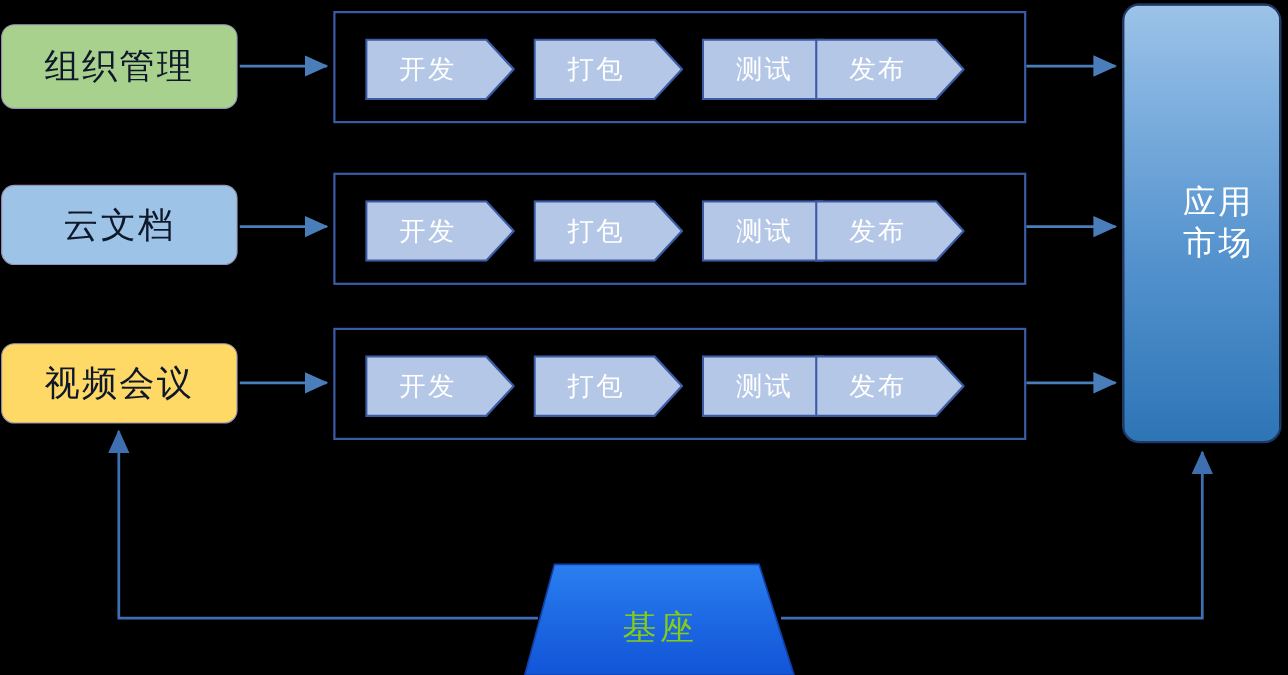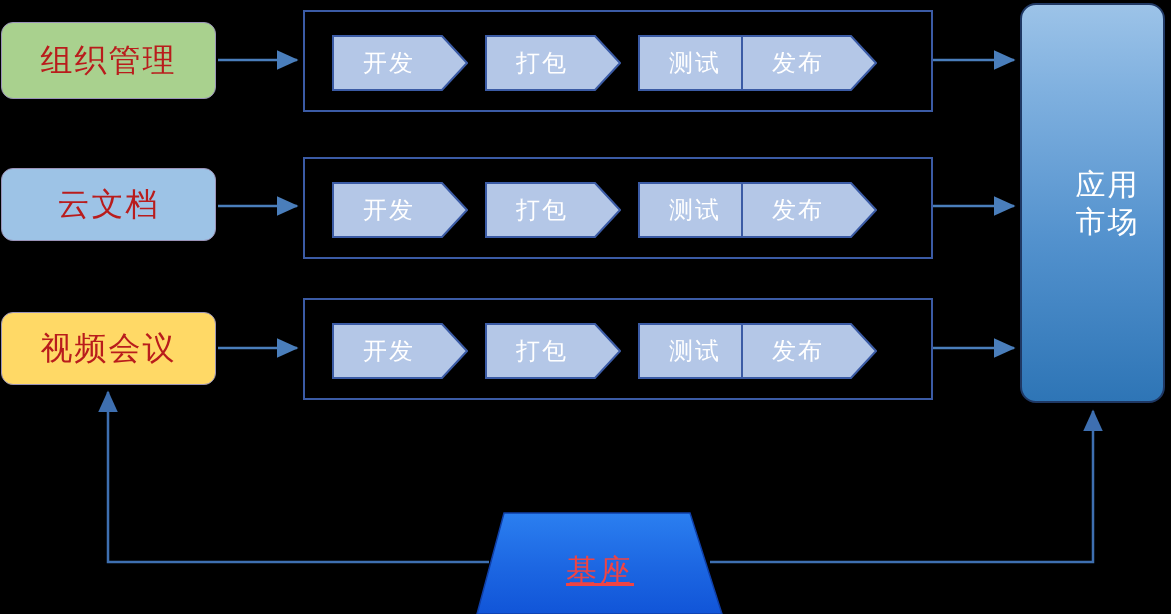--- a/index.html
+++ b/index.html
@@ -19,21 +19,21 @@
   }
   .app-box {
     position: absolute;
     box-sizing: border-box;
     border-radius: 12px;
     display: flex;
     align-items: center;
     justify-content: center;
     font-size: 32px;
     letter-spacing: 2px;
-    color: #b91c1c;
+    color: #0f172a;
     border: 1px solid #9a93b8;
     box-shadow: 0 1px 2px rgba(0,0,0,0.35);
   }
   #app-box-org   { left: 1px;  top: 22px;  width: 215px; height: 77px;  background: #A9D18E; }
   #app-box-doc   { left: 1px;  top: 168px; width: 215px; height: 73px;  background: #9DC3E6; }
   #app-box-video { left: 1px;  top: 312px; width: 215px; height: 73px;  background: #FFD966; }
 
   .pipeline-container {
     position: absolute;
     box-sizing: border-box;
@@ -106,25 +106,24 @@
     top: 512px;
     width: 260px;
     height: 102px;
   }
   .base-trapezoid .base-label {
     position: absolute;
     left: 0;
     top: 38px;
     width: 100%;
     text-align: center;
-    color: #ef4444;
+    color: #84cc16;
     font-size: 31px;
     letter-spacing: 3px;
     z-index: 3;
-    text-decoration: underline;
   }
 
   svg.connectors {
     position: absolute;
     left: 0;
     top: 0;
     width: 1171px;
     height: 614px;
     pointer-events: none;
   }

